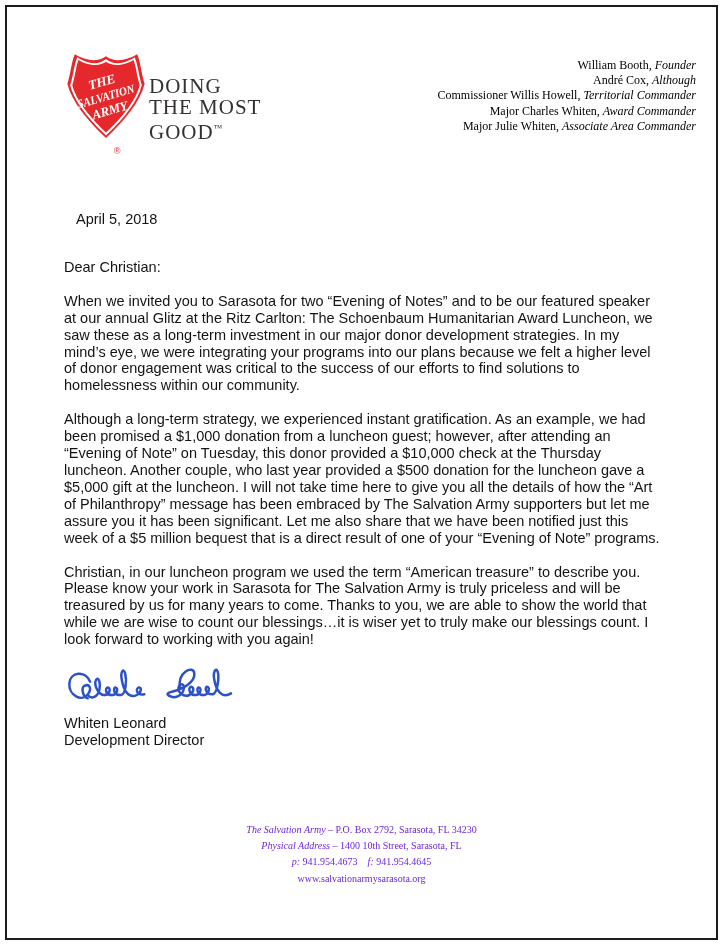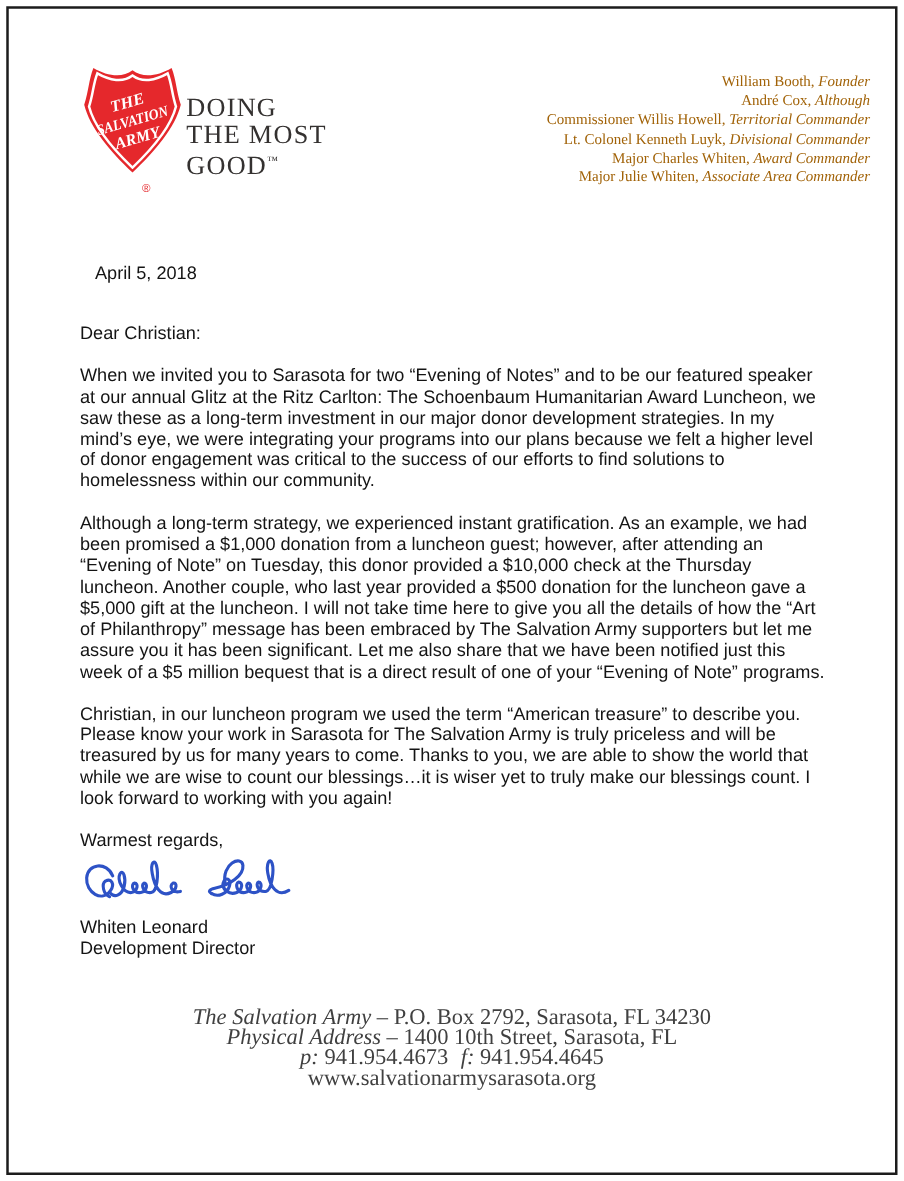--- a/index.html
+++ b/index.html
@@ -23,42 +23,42 @@
     font-family:Liberation Serif, serif;
     font-size:21px;line-height:21px;letter-spacing:1px;
     color:#343130;
   }
   .tagline sup{font-size:9px;letter-spacing:0;}
   .officers{
     position:absolute;right:27px;top:58px;
     text-align:right;
     font-family:"Liberation Serif",serif;
     font-size:12px;line-height:15.2px;
-    color:#a16207;
+    color:#000000;
   }
   .officers em{font-style:italic;}
   
   .letter{
     position:absolute;left:64px;top:211px;width:599px;
     font-size:14.5px;line-height:16.9px;
     color:#141414;
   }
   .letter .date{margin:0 0 31px 12px;}
   .letter .salutation{margin:17px 0 17px 0;}
   .letter p{margin:0 0 17px 0;}
   .letter .closing{margin:0;}
   .signature{display:block;margin:2px 0 0 -4px;}
   .signer{margin:0;}
   
   .footer{
-    position:absolute;left:0;right:0;top:805px;
+    position:absolute;left:0;right:0;top:822px;
     text-align:center;
     font-family:"Liberation Serif",serif;
-    font-size:18px;line-height:16.2px;
-    color:#404040;
+    font-size:10px;line-height:16.2px;
+    color:#6d28d9;
   }
   .footer em{font-style:italic;}
   .footer .gap{display:inline-block;width:10px;}
 </style>
 </head>
 <body>
 
 <div class="page">
   <div class="frame"></div>
 
@@ -78,32 +78,30 @@
   <div class="tagline">
     <div>DOING</div>
     <div>THE MOST</div>
     <div><span>GOOD</span><sup>™</sup></div>
   </div>
 
   <div class="officers">
     <div><span>William Booth,</span> <em>Founder</em></div>
     <div><span>André Cox,</span> <em>Although</em></div>
     <div><span>Commissioner Willis Howell,</span> <em>Territorial Commander</em></div>
-    <div><span>Lt. Colonel Kenneth Luyk,</span> <em>Divisional Commander</em></div>
     <div><span>Major Charles Whiten,</span> <em>Award Commander</em></div>
     <div><span>Major Julie Whiten,</span> <em>Associate Area Commander</em></div>
   </div>
 
   <div class="letter">
     <div class="date">April 5, 2018</div>
     <div class="salutation">Dear Christian:</div>
     <p>When we invited you to Sarasota for two “Evening of Notes” and to be our featured speaker at our annual Glitz at the Ritz Carlton: The Schoenbaum Humanitarian Award Luncheon, we saw these as a long-term investment in our major donor development strategies.  In my mind’s eye, we were integrating your programs into our plans because we felt a higher level of donor engagement was critical to the success of our efforts to find solutions to homelessness within our community.</p>
     <p>Although a long-term strategy, we experienced instant gratification. As an example, we had been promised a $1,000 donation from a luncheon guest; however, after attending an “Evening of Note” on Tuesday, this donor provided a $10,000 check at the Thursday luncheon.  Another couple, who last year provided a $500 donation for the luncheon gave a $5,000 gift at the luncheon. I will not take time here to give you all the details of how the “Art of Philanthropy” message has been embraced by The Salvation Army supporters but let me assure you it has been significant.  Let me also share that we have been notified just this week of a $5 million bequest that is a direct result of one of your “Evening of Note” programs.</p>
     <p>Christian, in our luncheon program we used the term “American treasure” to describe you. Please know your work in Sarasota for The Salvation Army is truly priceless and will be treasured by us for many years to come. Thanks to you, we are able to show the world that while we are wise to count our blessings…it is wiser yet to truly make our blessings count. I look forward to working with you again!</p>
-    <div class="closing">Warmest regards,</div>
 
     <svg class="signature" width="212" height="50" viewBox="0 0 250 60" fill="none" stroke="#2d52c6" stroke-width="3" stroke-linecap="round" stroke-linejoin="round">
       <path d="M34,20 C28,6 10,8 9,22 C8,36 24,46 32,34 C36,28 33,22 27,25 C23,28 25,38 31,40"></path>
       <path d="M31,36 C36,42 43,38 45,30 C47,22 44,13 41,18 C38,24 44,37 52,36 C58,35 59,27 55,27 C51,28 53,37 61,36 C67,35 68,27 64,27 C61,28 63,37 71,36 C77,35 78,18 76,10 C74,3 70,8 72,18 C74,30 80,41 90,36 C96,33 96,26 92,27 C88,29 90,37 99,35"></path>
       <path d="M142,28 C138,8 158,0 159,10 C160,20 146,29 132,32 C127,33 125,35 129,37"></path>
       <path d="M129,37 C135,41 144,37 146,30 C148,23 142,20 140,27 C139,33 146,39 153,36 C159,33 159,26 155,26 C151,27 153,37 161,36 C167,35 168,27 164,27 C161,28 163,37 171,36 C177,35 178,26 174,26 C171,27 173,36 181,35 C187,34 189,14 187,8 C185,2 181,8 183,18 C185,30 192,41 203,34"></path>
     </svg>
 
     <div class="signer">Whiten Leonard</div>
     <div class="signer">Development Director</div>

